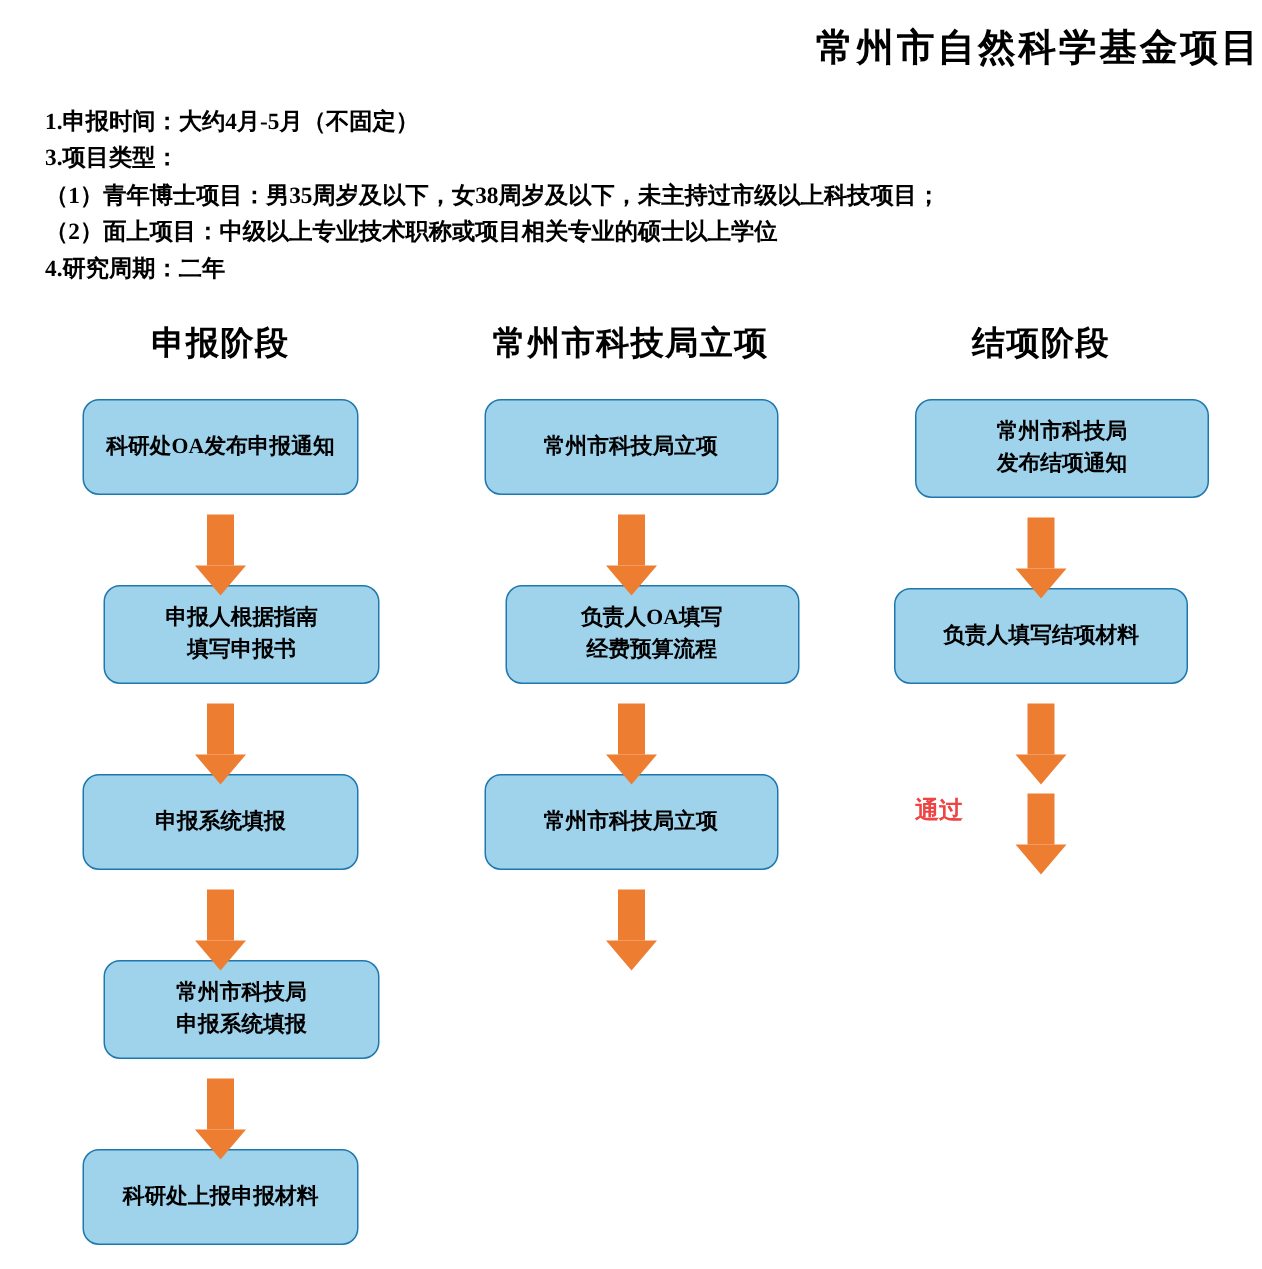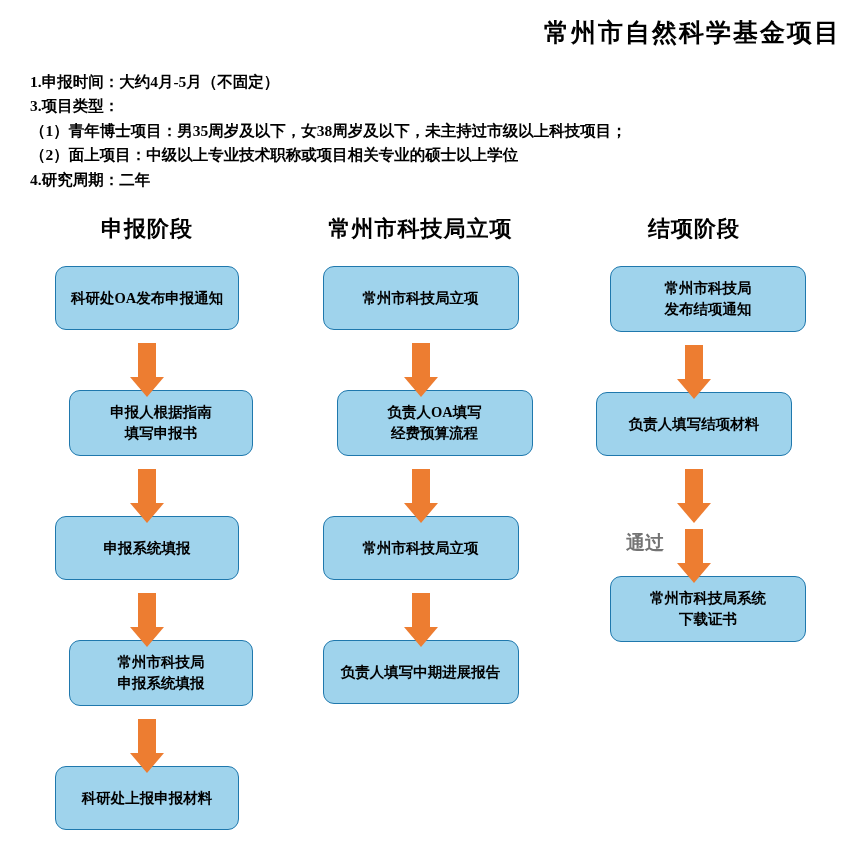--- a/index.html
+++ b/index.html
@@ -98,25 +98,25 @@
     top: 100%;
     transform: translateX(-50%);
     width: 0;
     height: 0;
     border-left: 17px solid transparent;
     border-right: 17px solid transparent;
     border-top: 20px solid #ed7d31;
   }
   .arrow-label {
     position: absolute;
-    left: 30px;
+    left: 14px;
     top: 14px;
-    font-size: 19px;
-    font-weight: bold;
-    color: #737373;
+    font-size: 16px;
+    font-weight: bold;
+    color: #ef4444;
   }
   .col2 .node, .col3 .node {
     width: 196px;
   }
   .col1 .node {
     width: 184px;
   }
 </style>
 </head>
 <body>
@@ -172,38 +172,36 @@
       <div class="node tall">负责人OA填写<br>经费预算流程</div>
       <div class="arrow-wrap">
         <div class="arrow"></div>
       </div>
 
       <div class="node">常州市科技局立项</div>
       <div class="arrow-wrap">
         <div class="arrow"></div>
       </div>
 
-      <div class="node">负责人填写中期进展报告</div>
     </div>
 
     <div class="column col3">
       <div class="col-title">结项阶段</div>
 
       <div class="node tall">常州市科技局<br>发布结项通知</div>
       <div class="arrow-wrap">
         <div class="arrow"></div>
       </div>
 
       <div class="node">负责人填写结项材料</div>
       <div class="arrow-wrap">
         <div class="arrow"></div>
       </div>
 
       <div class="arrow-wrap">
         <span class="arrow-label">通过</span>
         <div class="arrow"></div>
       </div>
 
-      <div class="node tall">常州市科技局系统<br>下载证书</div>
     </div>
 
   </div>
 </div>
 
 </body></html>

